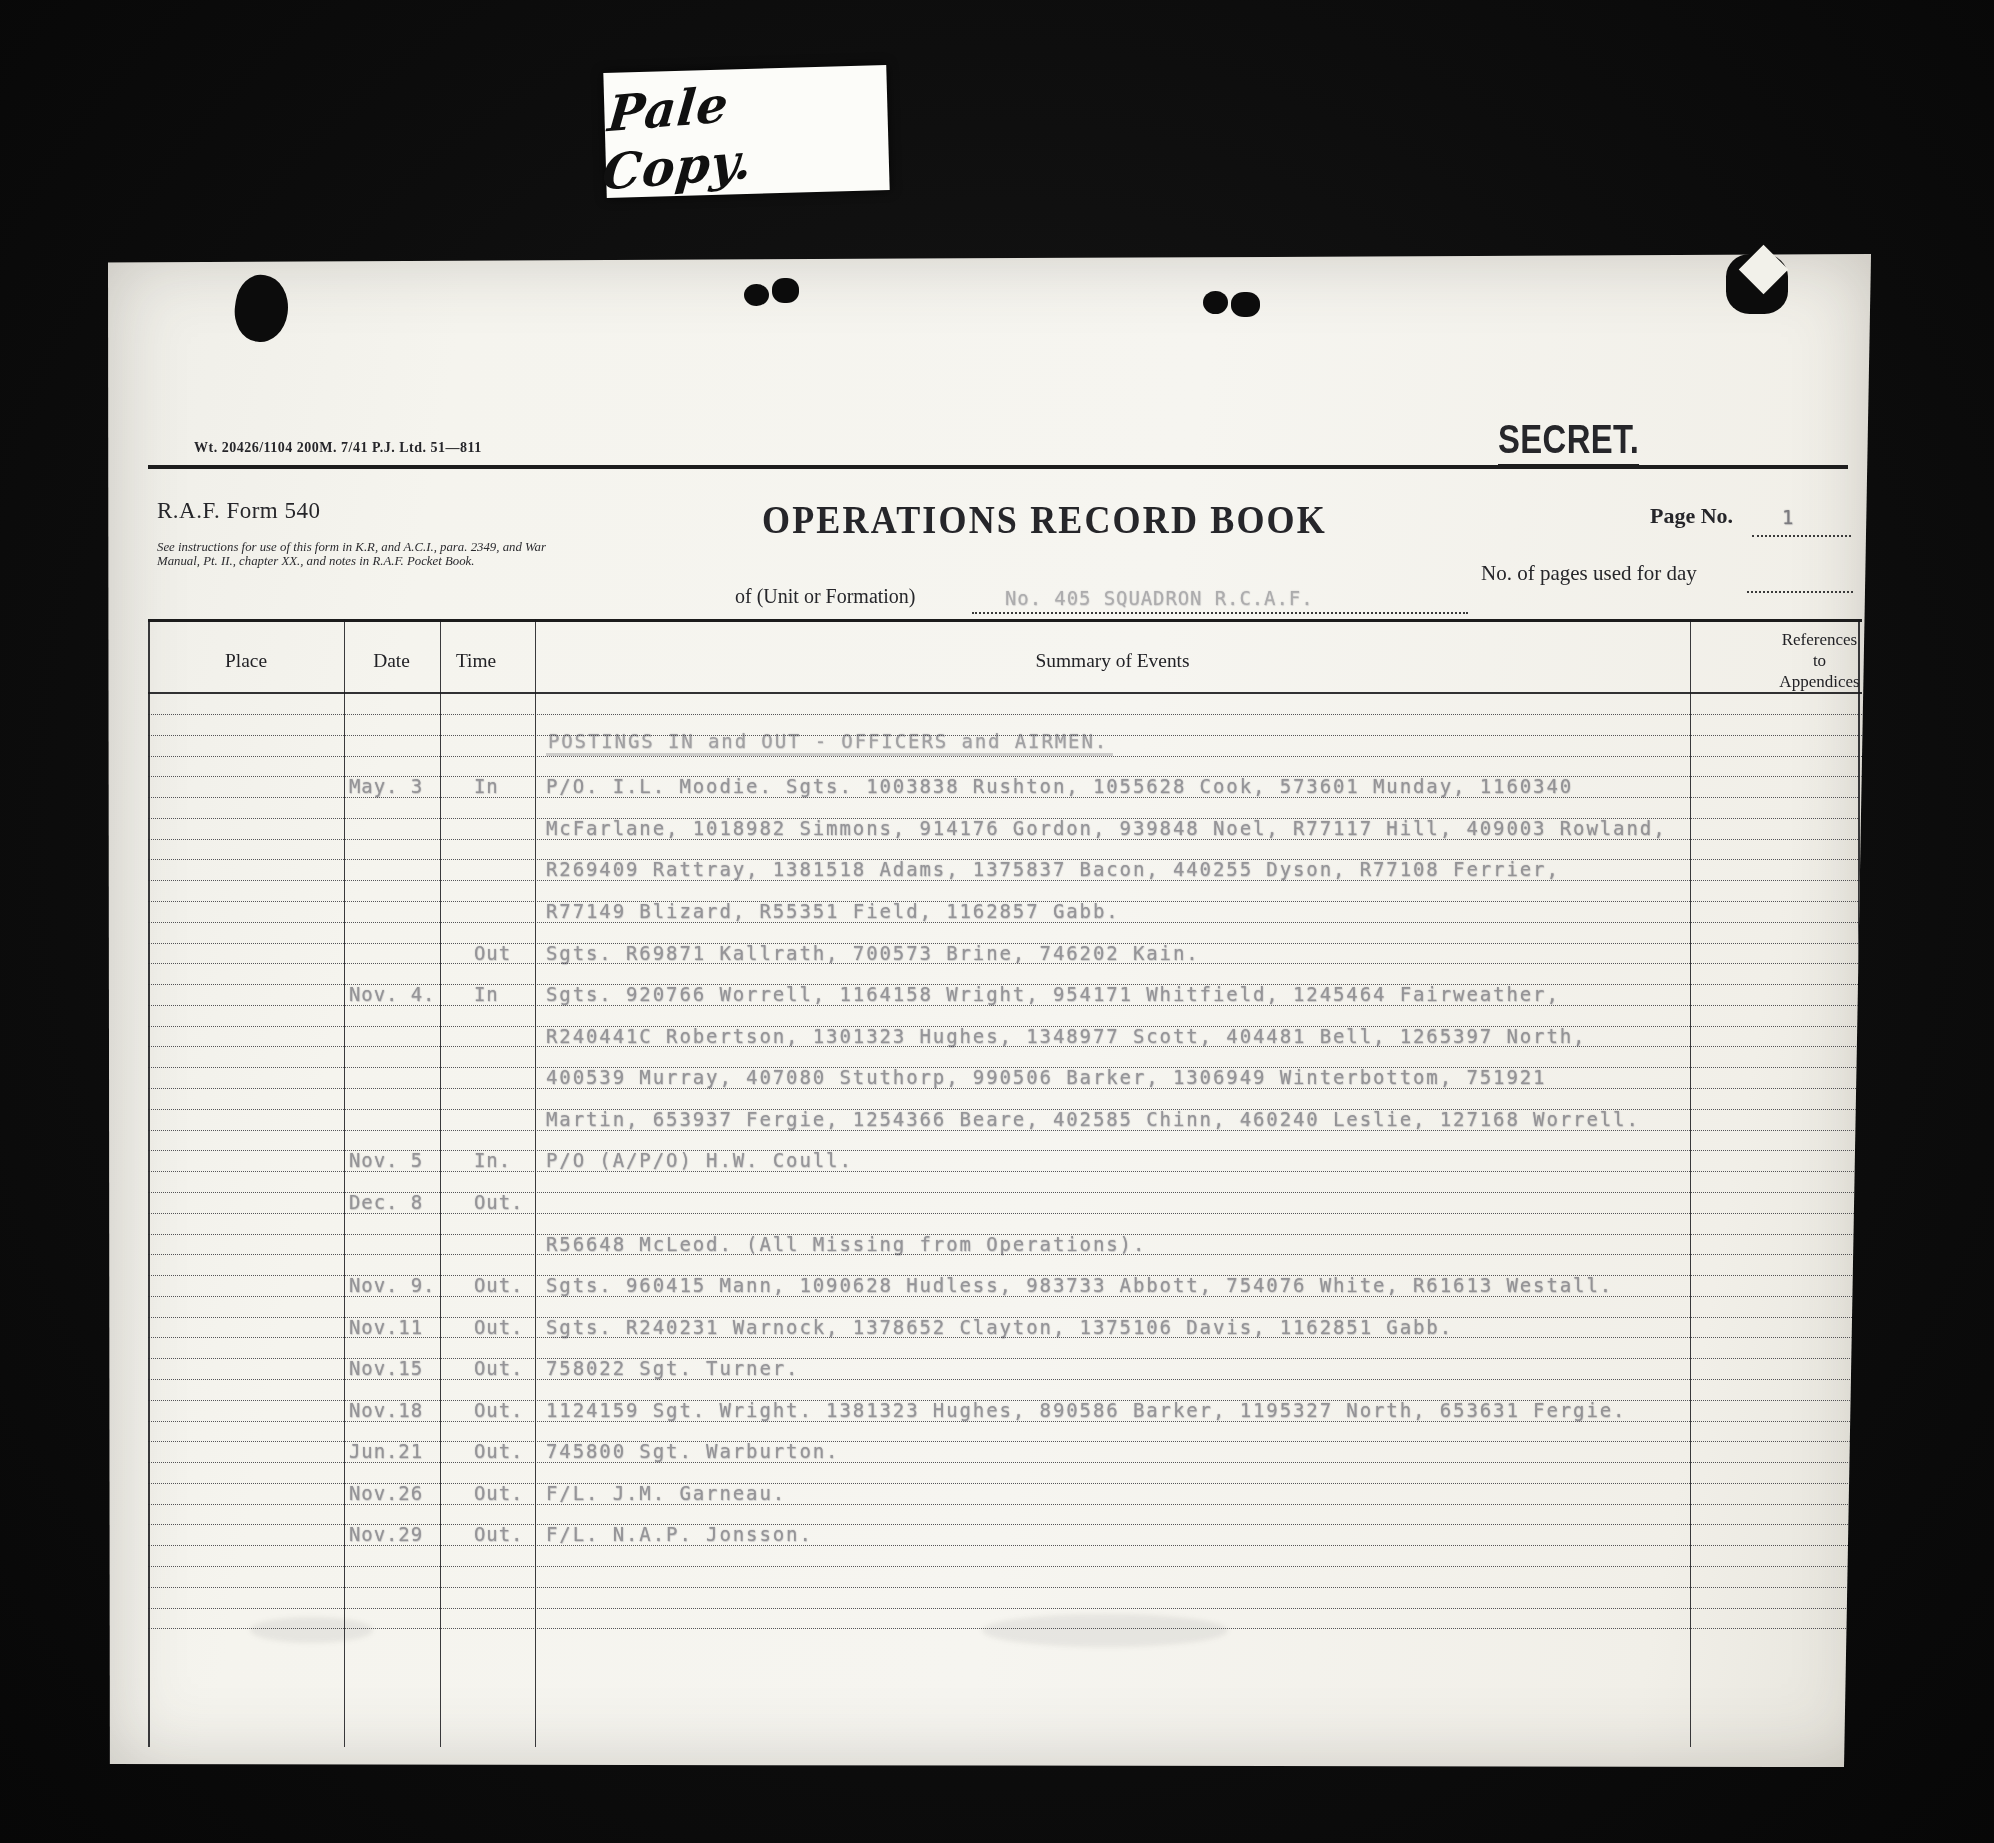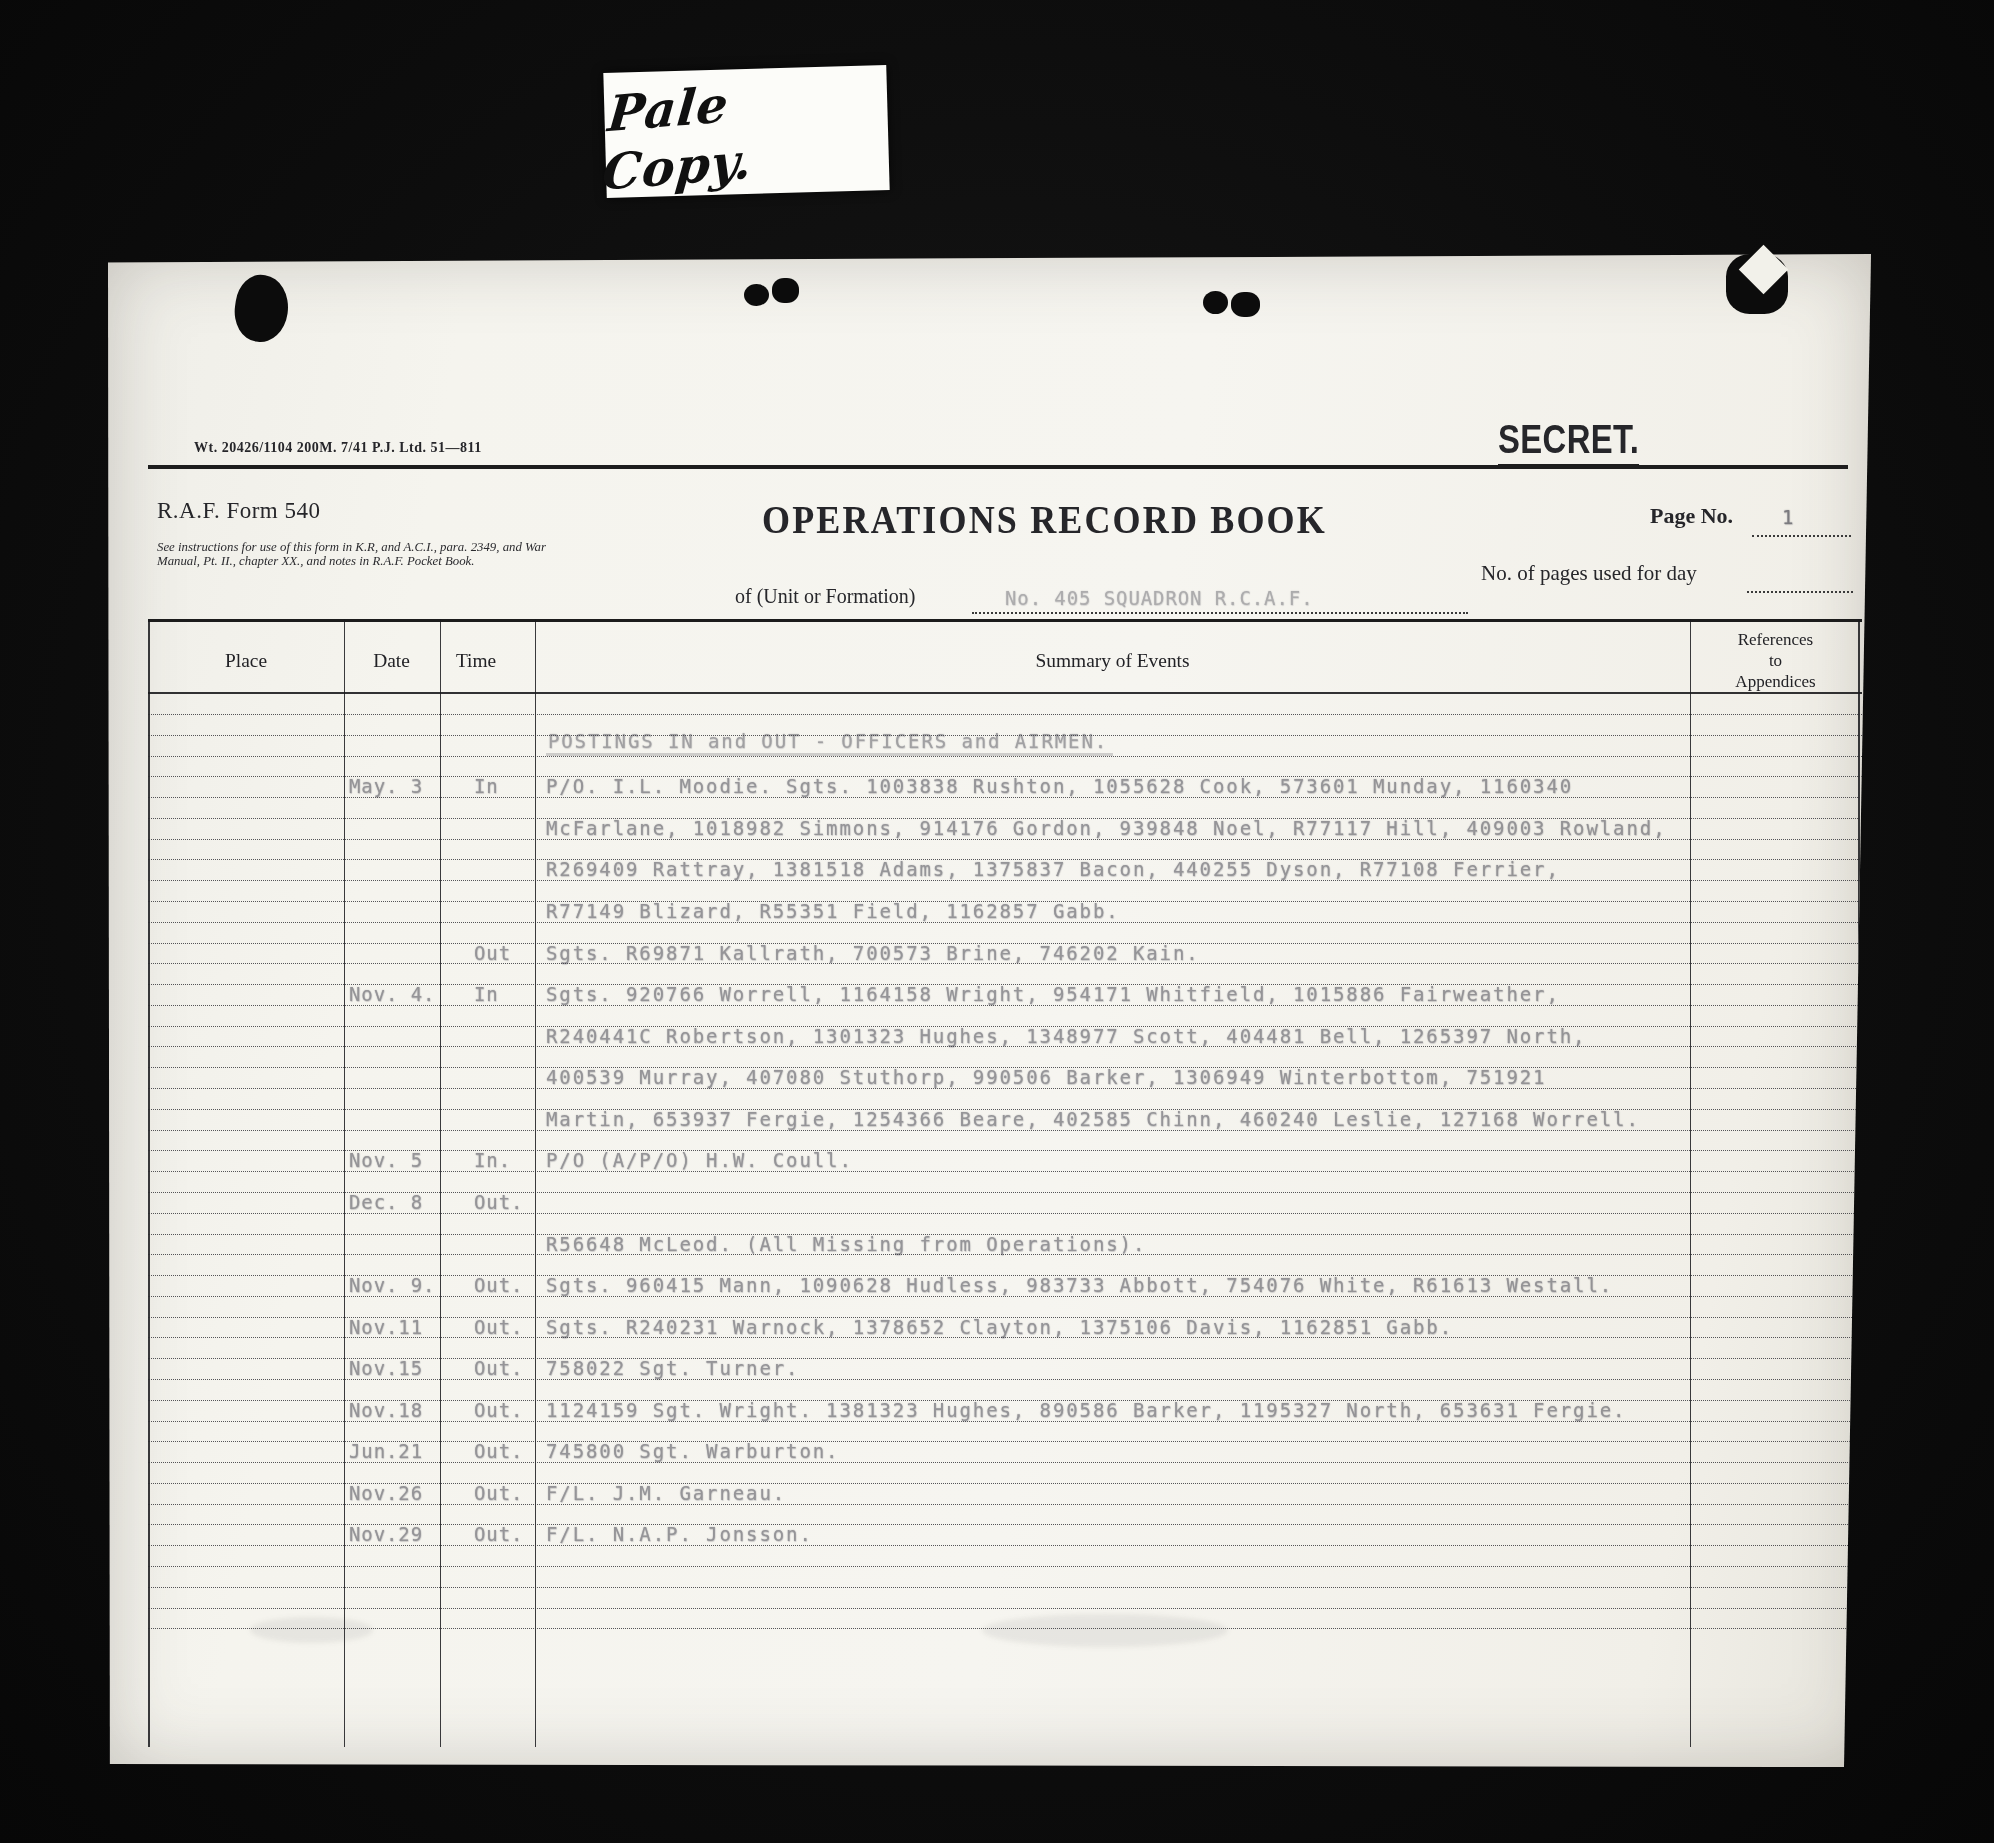--- a/index.html
+++ b/index.html
@@ -101,21 +101,21 @@
   <div class="abs printed" id="pages-used-label">No. of pages used for day</div>
   <div class="abs" id="pages-used-dots"></div>
 
   <div class="abs" id="tbl-top-border"></div>
   <div class="abs" id="tbl-head-border"></div>
 
   <div class="col-head" style="left:40px;top:396px;width:196px;">Place</div>
   <div class="col-head" style="left:236px;top:396px;width:95px;">Date</div>
   <div class="col-head" style="left:332px;top:396px;width:72px;">Time</div>
   <div class="col-head" style="left:427px;top:396px;width:1155px;">Summary of Events</div>
-  <div class="col-head" id="refs-head" style="left:1582px;top:375px;width:171px;">
+  <div class="col-head" id="refs-head" style="left:1582px;top:375px;width:171px;padding-left:44px;">
     <div>References</div>
     <div>to</div>
     <div>Appendices</div>
   </div>
 
   <div class="vline" style="left:40px;top:365px;height:1128px;width:1.9px;"></div>
   <div class="vline" style="left:236px;top:365px;height:1128px;"></div>
   <div class="vline" style="left:332px;top:365px;height:1128px;"></div>
   <div class="vline" style="left:427px;top:365px;height:1128px;"></div>
   <div class="vline" style="left:1582px;top:365px;height:1128px;"></div>
@@ -186,21 +186,21 @@
       <div class="row-line" style="top: 647px;">
         <span class="cell-summary typed">R77149 Blizard, R55351 Field, 1162857 Gabb.</span>
       </div>
       <div class="row-line" style="top: 689px;">
         <span class="cell-time typed">Out</span>
         <span class="cell-summary typed">Sgts. R69871 Kallrath, 700573 Brine, 746202 Kain.</span>
       </div>
       <div class="row-line" style="top: 730px;">
         <span class="cell-date typed">Nov. 4.</span>
         <span class="cell-time typed">In</span>
-        <span class="cell-summary typed">Sgts. 920766 Worrell, 1164158 Wright, 954171 Whitfield, 1015886 Fairweather,</span>
+        <span class="cell-summary typed">Sgts. 920766 Worrell, 1164158 Wright, 954171 Whitfield, 1245464 Fairweather,</span>
       </div>
       <div class="row-line" style="top: 772px;">
         <span class="cell-summary typed">R240441C Robertson, 1301323 Hughes, 1348977 Scott, 404481 Bell, 1265397 North,</span>
       </div>
       <div class="row-line" style="top: 813px;">
         <span class="cell-summary typed">400539 Murray, 407080 Stuthorp, 990506 Barker, 1306949 Winterbottom, 751921</span>
       </div>
       <div class="row-line" style="top: 855px;">
         <span class="cell-summary typed">Martin, 653937 Fergie, 1254366 Beare, 402585 Chinn, 460240 Leslie, 127168 Worrell.</span>
       </div>

